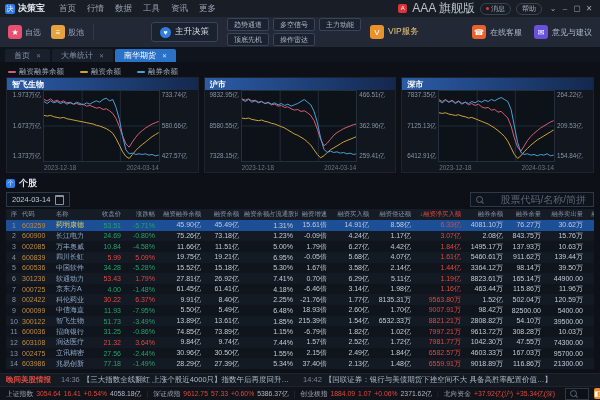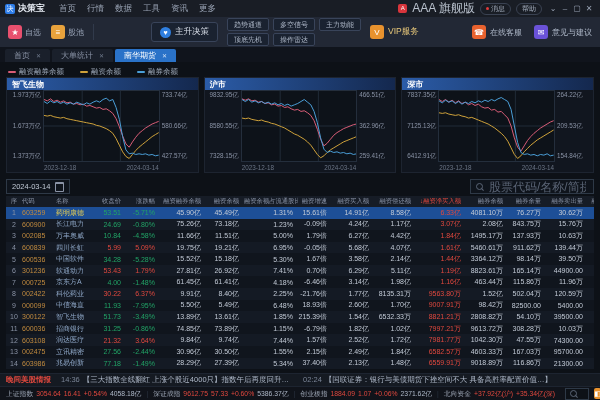--- a/index.html
+++ b/index.html
@@ -69,21 +69,21 @@
   .xaxis{grid-row:2;grid-column:2;display:flex;justify-content:space-between;font-size:6.3px;color:#6b7586;padding:0 1px;align-items:center;}
 
   
   .stocks{margin-top:4px;flex:1;display:flex;flex-direction:column;overflow:hidden;min-height:0;}
   .controls{flex:0 0 15px;display:flex;align-items:center;justify-content:space-between;margin:2px 0;}
   .datebox{display:flex;align-items:center;gap:5px;border:1px solid #2e3947;background:#0f141c;height:13px;padding:0 5px;font-size:7.5px;color:#c2cad6;}
   .cal{width:7px;height:7px;border:1px solid #8a93a6;border-top-width:2px;border-radius:1px;}
   .searchbox{display:flex;align-items:center;gap:4px;border:1px solid #2e3947;background:#0f141c;height:13px;padding:0 5px;width:112px;}
   .mag{width:5px;height:5px;border:1px solid #5a6475;border-radius:50%;position:relative;flex:0 0 auto;}
   .mag::after{content:"";position:absolute;width:3px;height:1px;background:#5a6475;transform:rotate(45deg);left:4px;top:5px;}
-  .searchbox input{background:transparent;border:none;outline:none;color:#c2cad6;font-size:12px;width:100%;font-family:"Liberation Sans",sans-serif;}
+  .searchbox input{background:transparent;border:none;outline:none;color:#c2cad6;font-size:10px;width:100%;font-family:"Liberation Sans",sans-serif;text-align:right;}
   ::placeholder{color:#5a6475;}
 
   .table{flex:1;display:flex;flex-direction:column;overflow:hidden;min-height:0;}
   .thead{flex:0 0 11px;display:flex;align-items:center;background:#161c26;width:622px;}
   .th{font-size:6.3px;color:#8a93a6;white-space:nowrap;overflow:hidden;box-sizing:border-box;}
   .th.sorted{color:#e0483e;}
   .tbody{flex:1;display:flex;flex-direction:column;min-height:0;}
   .tr{display:flex;align-items:center;flex:1;width:622px;background:#10151d;}
   .tr:nth-child(even){background:#141a24;}
   .tr.selected{background:#1d4f97;}
@@ -305,20 +305,24 @@
             </div>
             <div class="xaxis">
               <span>2023-12-18</span>
               <span>2024-03-14</span>
             </div>
           </div>
         </div>
       </div>
 
     <div class="stocks">
+      <div class="section-head">
+        <span class="sec-icon">个</span>
+        <span class="sec-title">个股</span>
+      </div>
       <div class="controls">
         <span class="datebox">
           <span>2024-03-14</span>
           <span class="cal"></span>
         </span>
         <span class="searchbox">
           <span class="mag"></span>
           <input placeholder="股票代码/名称/简拼" style="">
         </span>
       </div>
@@ -596,21 +600,21 @@
             </div>
           </div>
       </div>
     </div>
   </div>
 
   <div class="ticker">
     <span class="tick-label">晚间美股情报</span>
     <span id="tickitems" style="display:flex;gap:14px;">
         <span class="tick-item"><span class="tick-time">14:36</span><span>【三大指数全线翻红 上涨个股近4000只】指数午后再度回升…</span></span>
-        <span class="tick-item"><span class="tick-time">02:24</span><span>【国联证券：银行与美债期货下挫空间不大 具备高胜率配置价值…】</span></span>
+        <span class="tick-item"><span class="tick-time">14:42</span><span>【国联证券：银行与美债期货下挫空间不大 具备高胜率配置价值…】</span></span>
       </span>
   </div>
 
   <div class="statusbar">
     <span id="indices" style="display:flex;gap:5px;align-items:center;">
         <span class="idx-group">
           <span class="idx-name">上证指数</span>
           <span class="idx-val">3054.64</span>
           <span class="idx-val">16.41</span>
           <span class="idx-val">+0.54%</span>

